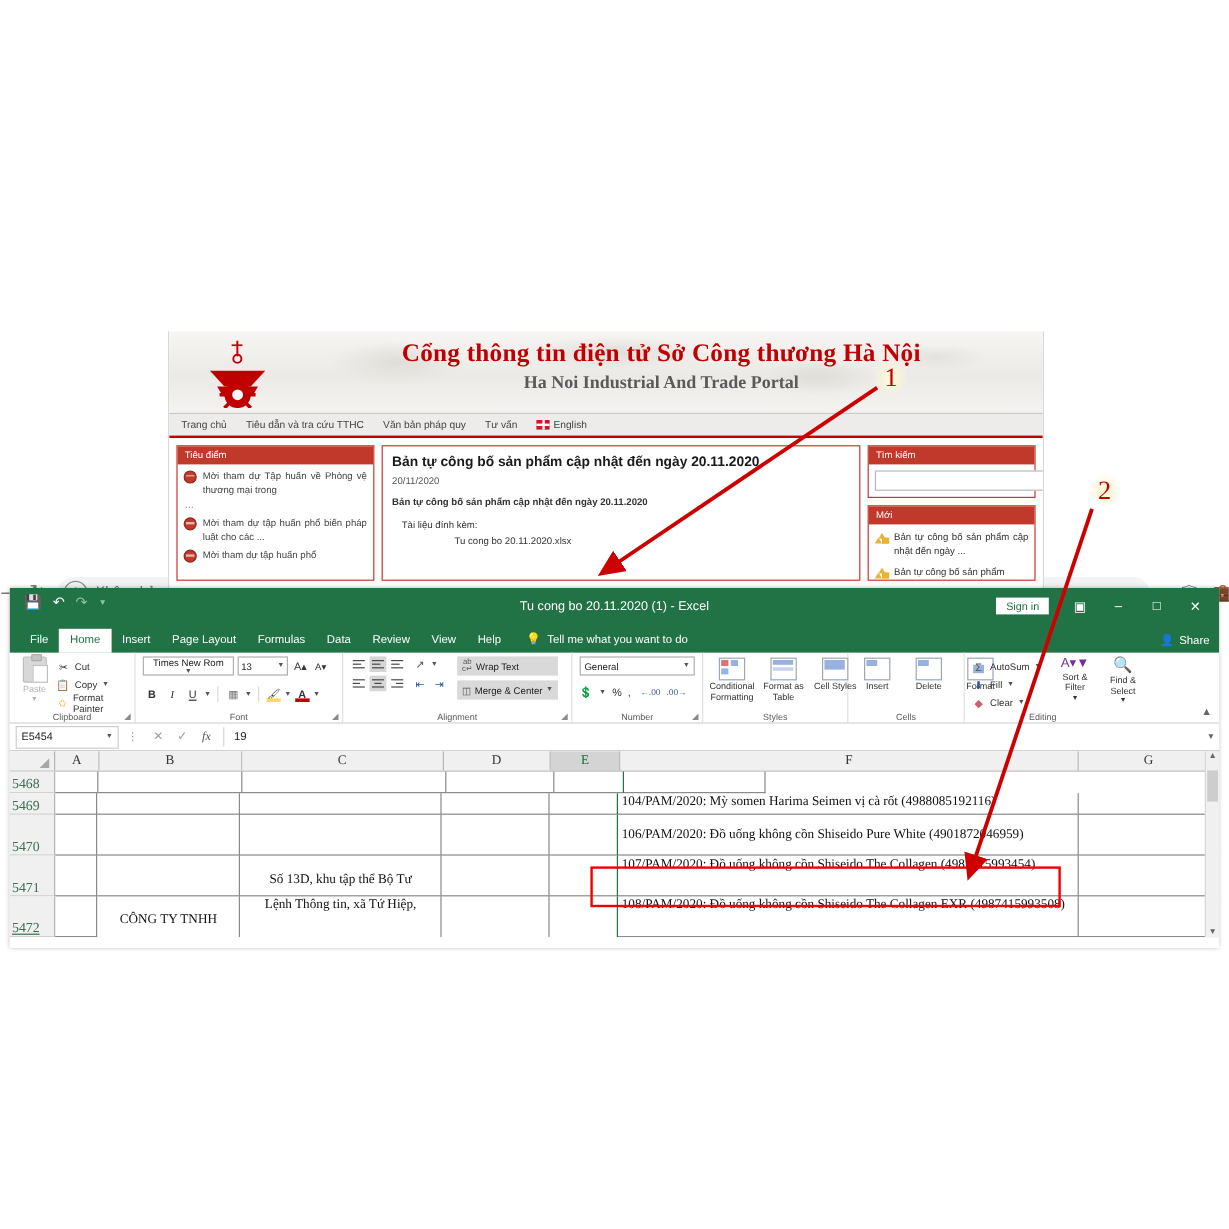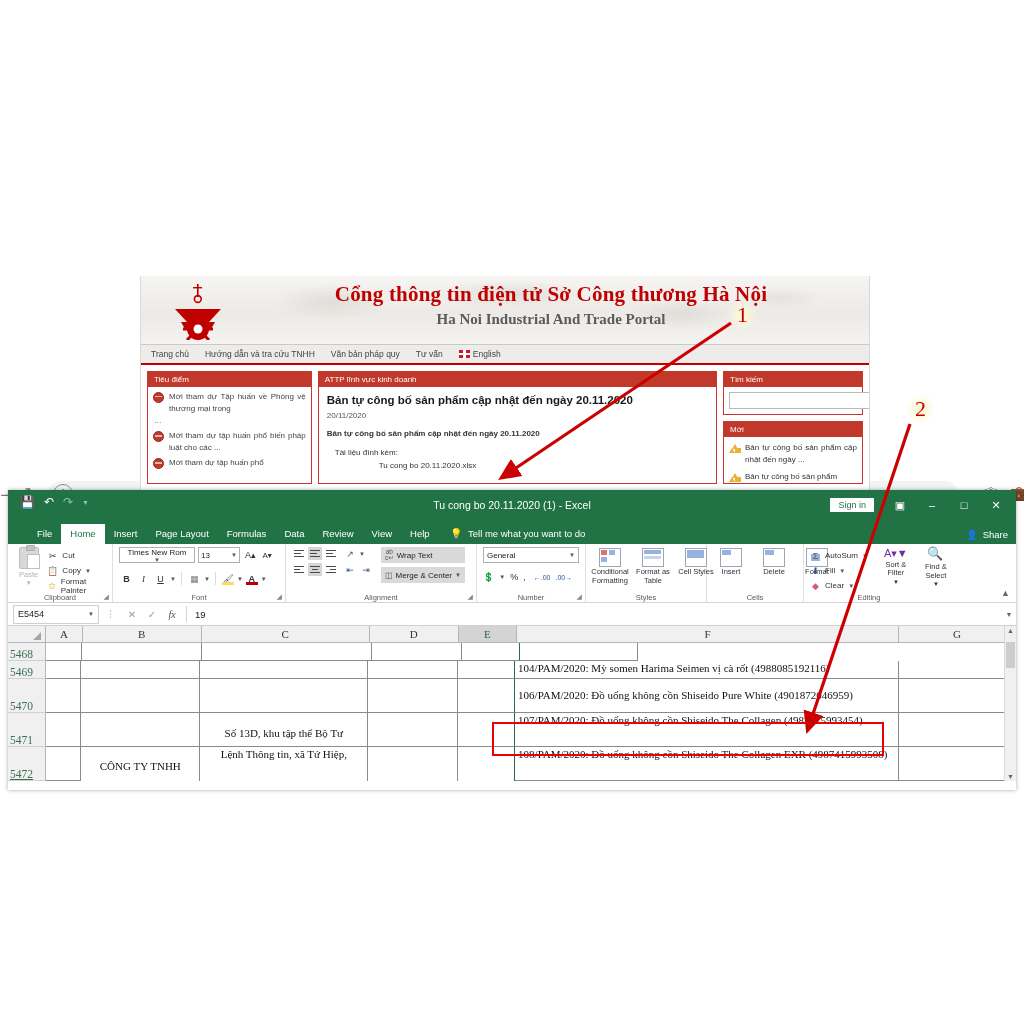--- a/index.html
+++ b/index.html
@@ -179,21 +179,21 @@
   #win-right{position:absolute;right:4px;top:0;height:30px;display:flex;align-items:center;gap:0;}
   #sign-in{
     background:#ffffff;color:#217346;font-size:9px;padding:2px 8px;margin-right:10px;
   }
   .win-btn{
     width:32px;height:30px;display:flex;align-items:center;justify-content:center;
     color:#fff;font-size:11px;
   }
   #ribbon-tabs{
     height:24px;background:#217346;display:flex;align-items:flex-end;
-    padding-left:20px;gap:0;position:relative;text-align:center;
+    padding-left:8px;gap:0;position:relative;text-align:center;
   }
   .rtab{
     font-size:9.5px;color:#ffffff;padding:4px 9px 5px 9px;white-space:nowrap;
   }
   .rtab.active{background:#ffffff;color:#217346;}
   #tellme{
     display:flex;align-items:center;gap:5px;color:#fff;font-size:9.5px;
     padding:4px 8px 5px 12px;
   }
   #bulb{font-size:10px;}
@@ -421,21 +421,21 @@
       <circle cx="37" cy="47" r="4.5" fill="#ffffff"></circle>
     </svg>
     <div id="portal-title-wrap">
       <div id="portal-title">Cổng thông tin điện tử Sở Công thương Hà Nội</div>
       <div id="portal-subtitle">Ha Noi Industrial And Trade Portal</div>
     </div>
   </div>
 
   <div id="portal-nav">
     <span class="nav-item">Trang chủ</span>
-    <span class="nav-item">Hướng dẫn và tra cứu TNHH</span>
+    <span class="nav-item">Tiêu dẫn và tra cứu TTHC</span>
     <span class="nav-item">Văn bản pháp quy</span>
     <span class="nav-item">Tư vấn</span>
     <span class="nav-item"><span id="uk-flag"></span><span>English</span></span>
   </div>
 
   <div id="portal-body">
 
     <div class="panel" id="col-left">
       <div class="panel-head">Tiêu điểm</div>
       <div class="bullet-row">
@@ -447,21 +447,20 @@
         <span class="bullet-dot"></span>
         <span class="just-text">Mời tham dự tập huấn phổ biến pháp luật cho các ...</span>
       </div>
       <div class="bullet-row">
         <span class="bullet-dot"></span>
         <span class="just-text">Mời tham dự tập huấn phổ</span>
       </div>
     </div>
 
     <div class="panel" id="col-mid">
-      <div class="panel-head">ATTP lĩnh vực kinh doanh</div>
       <div id="news-title">Bản tự công bố sản phẩm cập nhật đến ngày 20.11.2020</div>
       <div id="news-date">20/11/2020</div>
       <div id="news-sub">Bản tự công bố sản phẩm cập nhật đến ngày 20.11.2020</div>
       <div id="attach-label">Tài liệu đính kèm:</div>
       <div id="attach-file">Tu cong bo 20.11.2020.xlsx</div>
     </div>
 
     <div id="col-right">
       <div class="panel">
         <div class="panel-head">Tìm kiếm</div>

